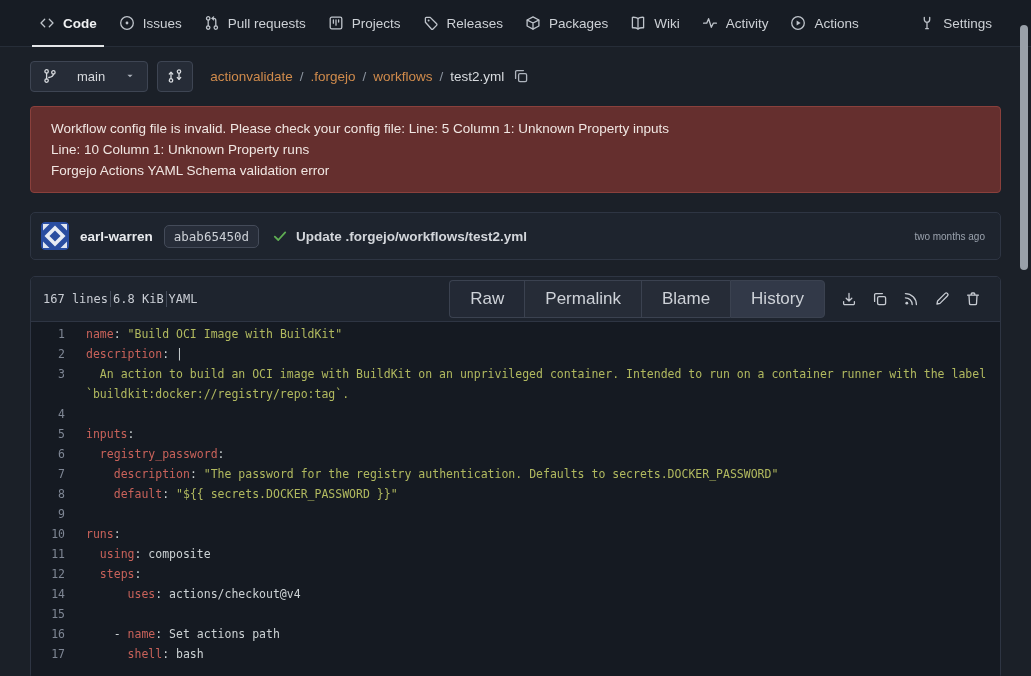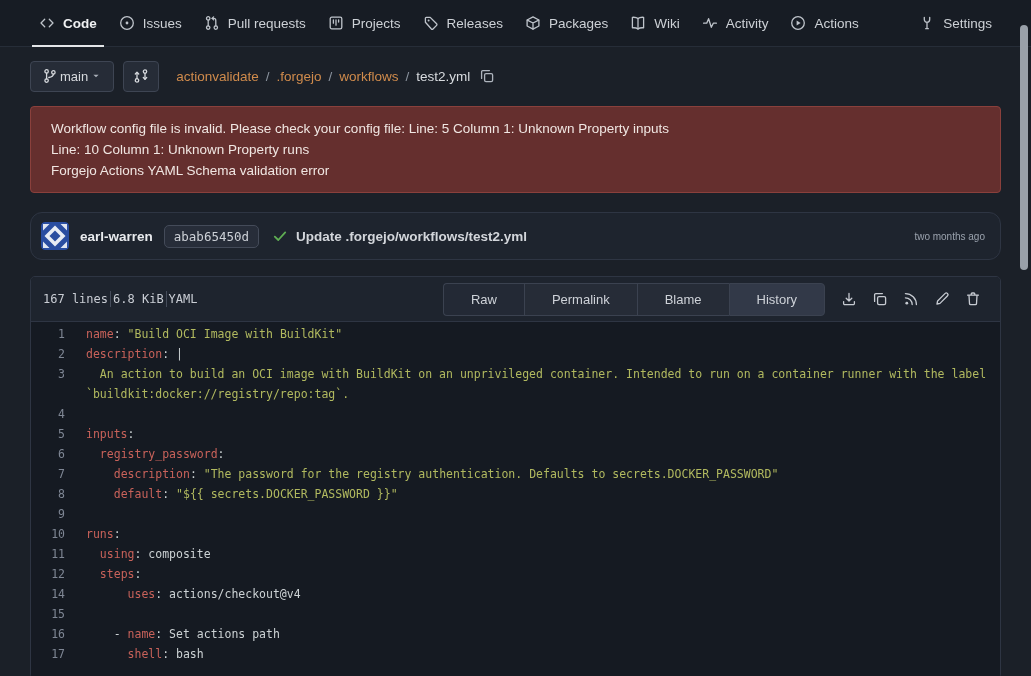--- a/index.html
+++ b/index.html
@@ -30,36 +30,36 @@
   .tab.push-right { margin-left:auto; }
 
   
   .content { padding:0 30px; }
 
   .crumb-row { display:flex; align-items:center; margin-top:13px; height:32px; }
   .btn {
     background:#262c37; border:1px solid #3e4553; border-radius:4px;
     color:#d6d9dd; cursor:pointer; font-family:inherit;
   }
-  .branch-btn { display:flex; align-items:center; gap:2px; height:31px; padding:0 11px; font-size:13px; }
+  .branch-btn { display:flex; align-items:center; gap:19px; height:31px; padding:0 11px; font-size:13px; }
   .branch-btn .caret { color:#aab0b9; }
   .compare-btn { width:36px; height:31px; margin-left:9px; display:flex; align-items:center; justify-content:center; }
   .breadcrumb { margin-left:17px; font-size:13.5px; color:#8d95a0; display:flex; align-items:center; gap:7px; }
   .breadcrumb .seg-link { color:#d08b4c; cursor:pointer; }
   .breadcrumb .seg-current { color:#d8dbdf; }
   .copy-path { margin-left:9px; color:#aeb4bd; cursor:pointer; background:none; border:none; padding:0; }
 
   .error-banner {
     margin-top:14px; background:#652f2e; border:1px solid #8a403c; border-radius:4px;
     padding:11px 20px; color:#f0e6e2; font-size:13.5px; line-height:21px;
   }
 
   .commit-box {
     margin-top:19px; height:48px; background:#1e242e; border:1px solid #2e3543;
-    border-radius:12px; display:flex; align-items:center; padding:0 10px;
+    border-radius:5px; display:flex; align-items:center; padding:0 10px;
   }
   .avatar { width:28px; height:28px; border-radius:4px; margin-right:11px; cursor:pointer; }
   .author { font-weight:bold; color:#e9ebee; font-size:13.5px; margin-right:11px; cursor:pointer; }
   .sha {
     font-family:"DejaVu Sans Mono", monospace; font-size:12.5px; color:#ccd0d6;
     background:#272d39; border:1px solid #444b59; border-radius:5px;
     padding:3px 9px; margin-right:13px; cursor:pointer;
   }
   .check { color:#5fae53; margin-right:8px; }
   .commit-msg { color:#d3d6db; font-size:13.5px;font-weight:bold; }
@@ -72,21 +72,21 @@
     display:flex; align-items:center; padding:0 12px;
   }
   .file-info {
     font-family:"DejaVu Sans Mono", monospace; font-size:12px; color:#c9cdd4;
     display:flex; align-items:center; gap:2px;
   }
   .vdiv { width:1px; height:16px; background:#454c5a; }
   .btn-group { margin-left:auto; display:flex; }
   .gbtn {
     background:#262c37; border:1px solid #3b4250; border-right:none;
-    color:#ced2d8; font-size:13px; padding:8px 27px; cursor:pointer; font-family:inherit;
+    color:#ced2d8; font-size:17px; padding:8px 20px; cursor:pointer; font-family:inherit;
   }
   .gbtn:first-child { border-radius:4px 0 0 4px; background:#232935; }
   .gbtn:last-child { border-right:1px solid #3b4250; border-radius:0 4px 4px 0; background:#323948; }
   .hicons { display:flex; align-items:center; margin-left:8px; color:#c6cad1; }
   .hicon { width:31px; height:30px; display:flex; align-items:center; justify-content:center; background:none; border:none; color:#c6cad1; cursor:pointer; padding:0; }
 
   
   .code {
     background:#151a22; padding:2px 0 14px 0;
     font-family:"DejaVu Sans Mono", monospace; font-size:11.5px; line-height:20px;

